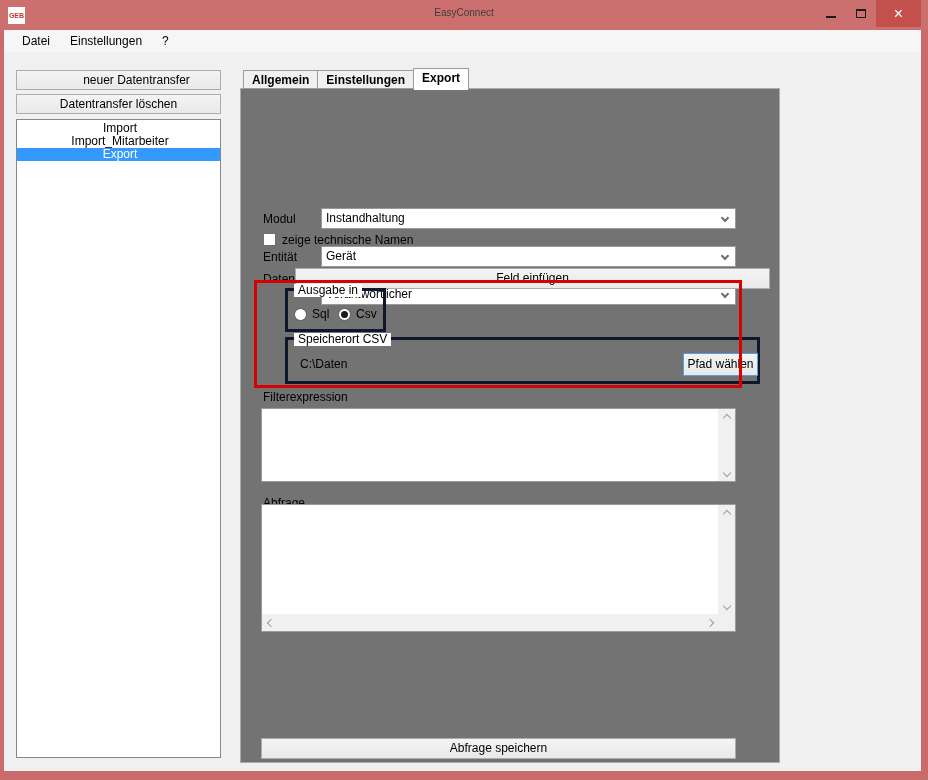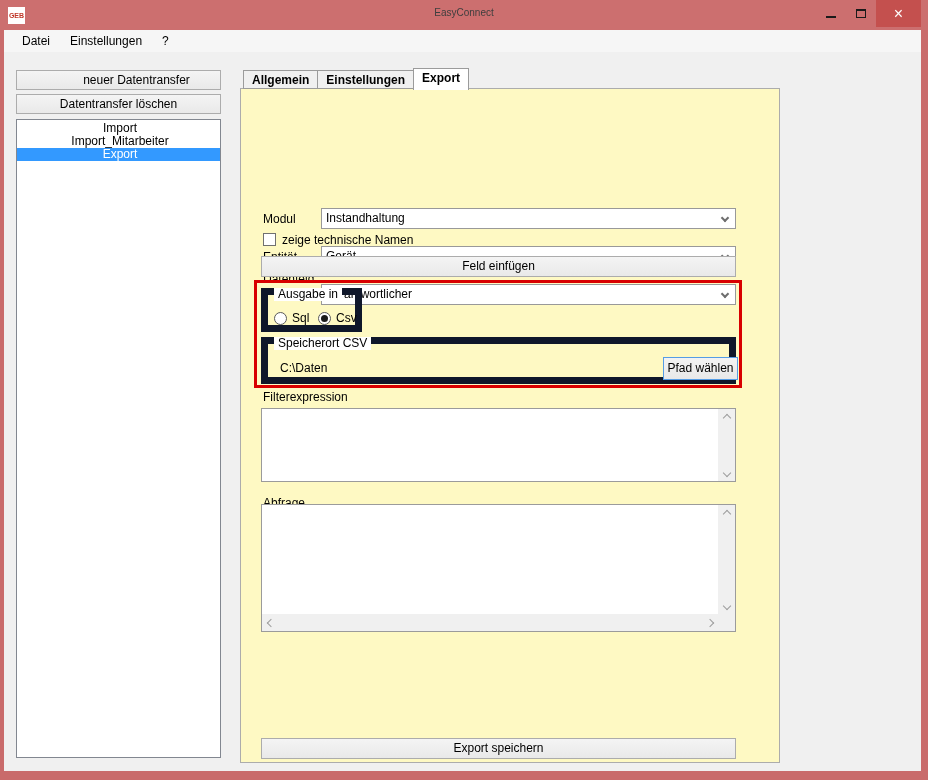--- a/index.html
+++ b/index.html
@@ -38,47 +38,47 @@
   .list-item.selected { background:#3399FF; color:#fff; }
 
   
   .tabs { position:absolute; left:239px; top:18px; height:35px; display:flex; z-index:3;font-weight:bold; }
   .tab { height:19px; line-height:18px; padding:0 8px; background:#F0F0F0; border:1px solid #9B9B9B;
          border-right:none; color:#000; }
   .tab:last-child { border-right:1px solid #9B9B9B; }
   .tab.active { background:#fff; height:22px; margin-top:-2px; line-height:19px; border:1px solid #9B9B9B;
                 border-bottom:none; position:relative; }
 
-  .tab-panel { position:absolute; left:236px; top:36px; width:540px; height:675px; background:#fef9c3;
+  .tab-panel { position:absolute; left:236px; top:36px; width:540px; height:675px; background:#737373;
                border:1px solid #ACACAC; z-index:1; }
 
   
   .f-label { position:absolute; left:22px; height:14px; line-height:14px; color:#000; }
   .combo { position:absolute; left:80px; width:415px; height:21px; background:#fff; border:1px solid #999;
            line-height:19px; padding-left:4px; }
   .combo-arrow { position:absolute; right:7px; top:6px; }
   .chev { display:inline-block; width:6px; height:6px; border:solid #6E6E6E; border-width:2px 0 0 2px; }
   .chev.thin { border-width:1px 0 0 1px; border-color:#9D9D9D; }
   .chev.up { transform:rotate(45deg); }
   .chev.down { transform:rotate(225deg); }
   .chev.left { transform:rotate(-45deg); }
   .chev.right { transform:rotate(135deg); }
 
   .checkbox-row { position:absolute; left:22px; top:143px; height:15px; display:flex; align-items:center; }
   .checkbox-box { width:13px; height:13px; background:#fff; border:1px solid #707070; margin-right:6px; }
 
   .wide-btn { position:absolute; left:20px; width:475px; height:21px; background:linear-gradient(180deg,#F4F4F4,#E9E9E9);
               border:1px solid #ACACAC; text-align:center; line-height:19px; }
-  .btn-insert { top:167px; }
+  .btn-insert { top:179px;margin-left:34px; }
   .btn-save { top:649px; }
 
   .annotation { position:absolute; left:13px; top:191px; width:488px; height:108px;
                 border:3px solid #D80000; pointer-events:none; z-index:5; }
 
-  .groupbox { position:absolute; border:7px solid #0f172a; }
+  .groupbox { position:absolute; border:3px solid #0f172a;margin-left:24px; }
   .gb-title { position:absolute; top:-7px; left:6px; background:#fff; padding:0 4px; line-height:13px; }
   .gb-out { left:20px; top:199px; width:101px; height:44px; }
   .gb-csv { left:128px; top:199px; width:367px; height:44px; }
   .gb-path { left:20px; top:248px; width:475px; height:47px; }
 
   .radio { position:absolute; top:16px; display:flex; align-items:center; }
   .radio.r1 { left:6px; } .radio.r2 { left:50px; }
   .radio-circle { width:13px; height:13px; border:1px solid #5A5A5A; border-radius:50%; background:#fff;
                   margin-right:5px; position:relative; }
   .radio-circle.checked::after { content:""; position:absolute; left:2px; top:2px; width:7px; height:7px;
@@ -217,21 +217,21 @@
           <div class="sb-cell sb-left">
               <span class="chev thin left"></span>
             </div>
           <div class="sb-cell sb-right">
               <span class="chev thin right"></span>
             </div>
         </div>
         <div class="corner"></div>
       </div>
 
-      <div class="wide-btn btn-save">Export speichern</div>
+      <div class="wide-btn btn-save">Abfrage speichern</div>
     </div>
 
     <div class="tabs">
       <span class="tab">Allgemein</span>
       <span class="tab">Einstellungen</span>
       <span class="tab active">Export</span>
     </div>
 
   </div>
 </div>

